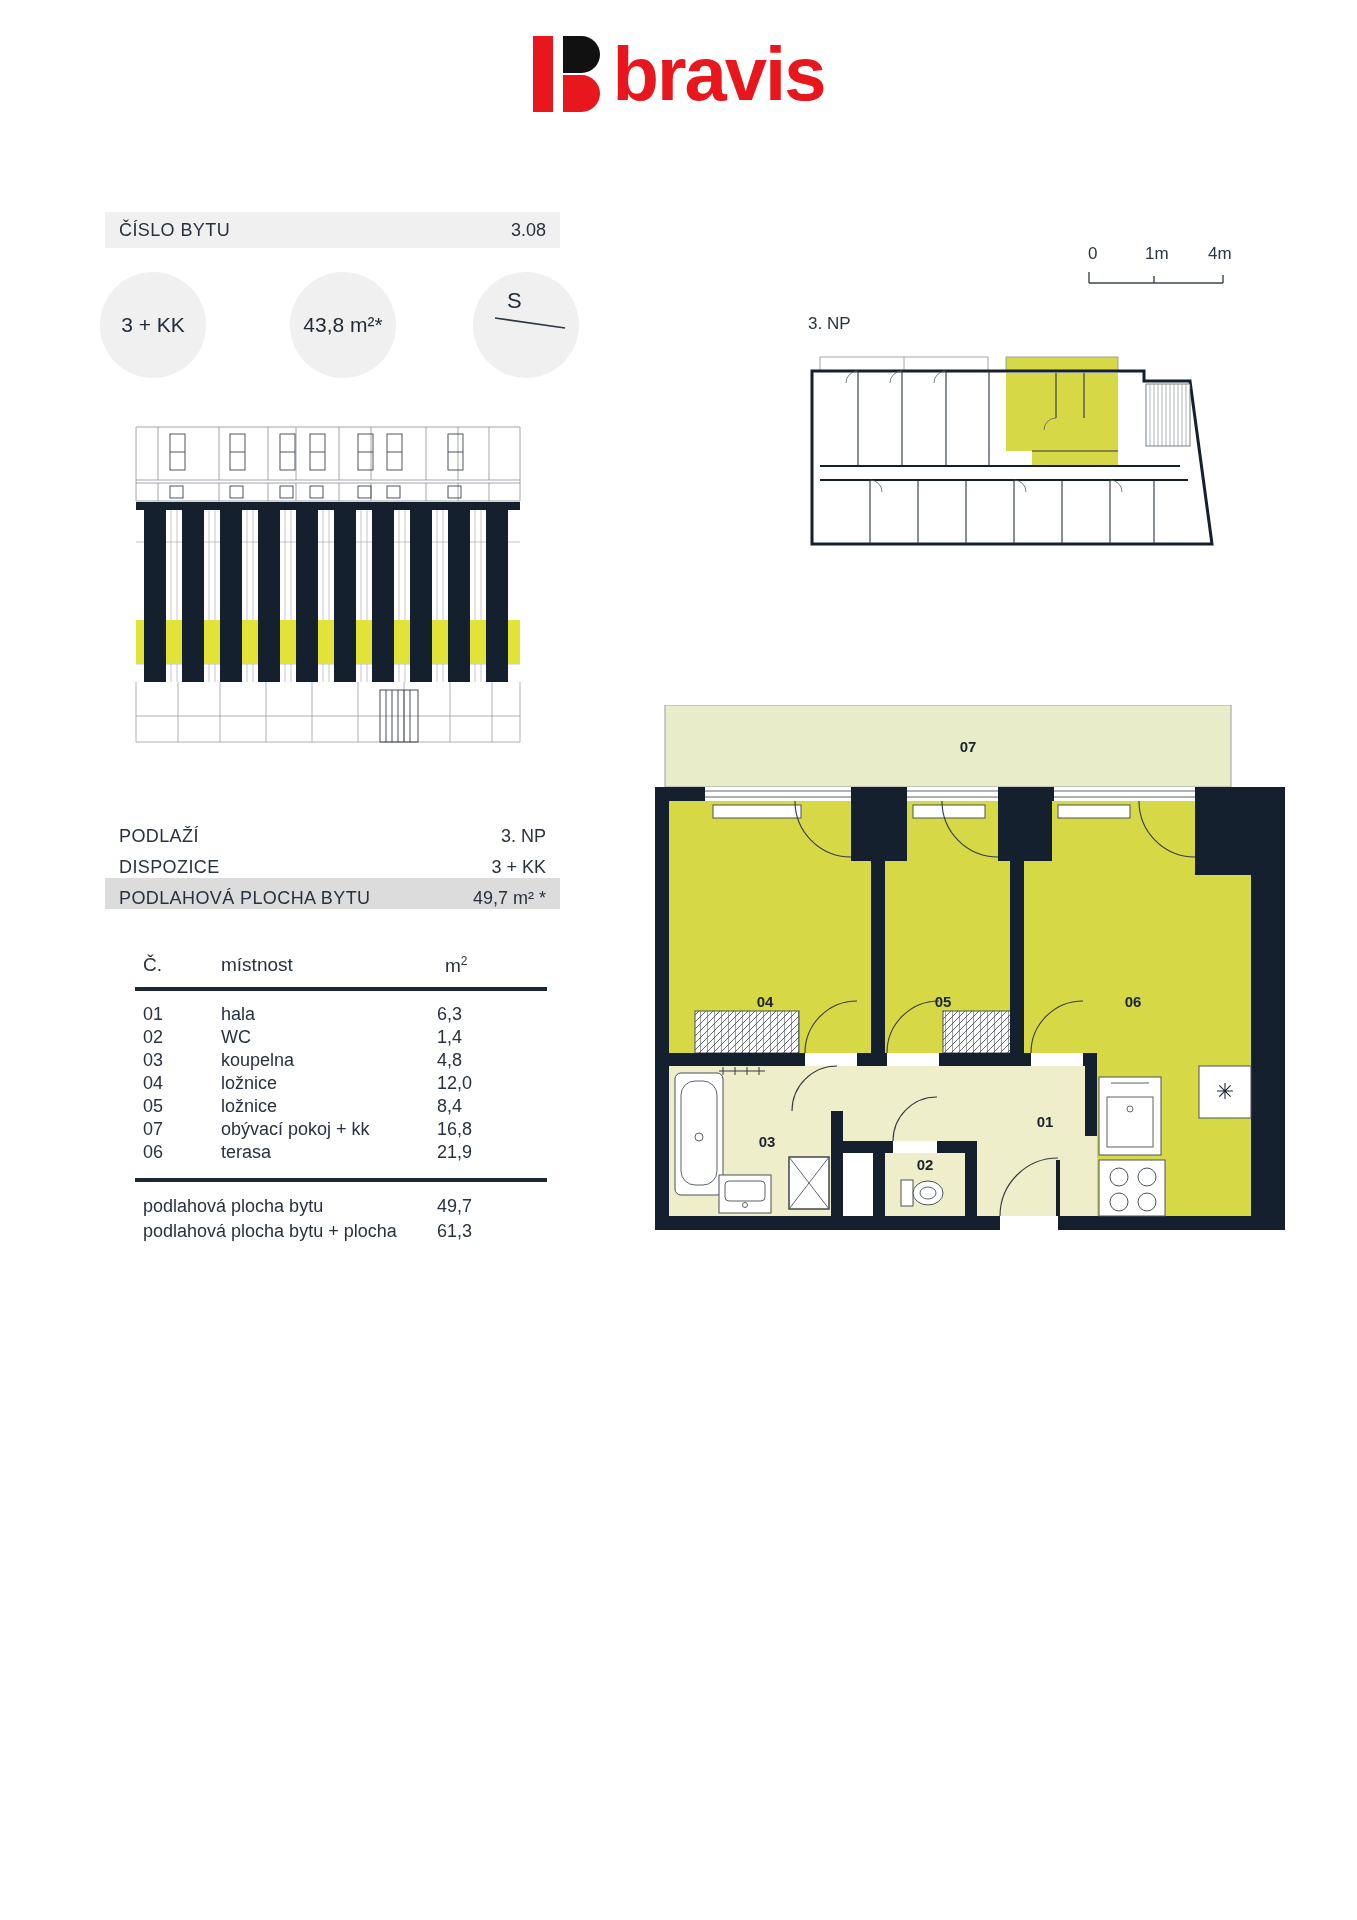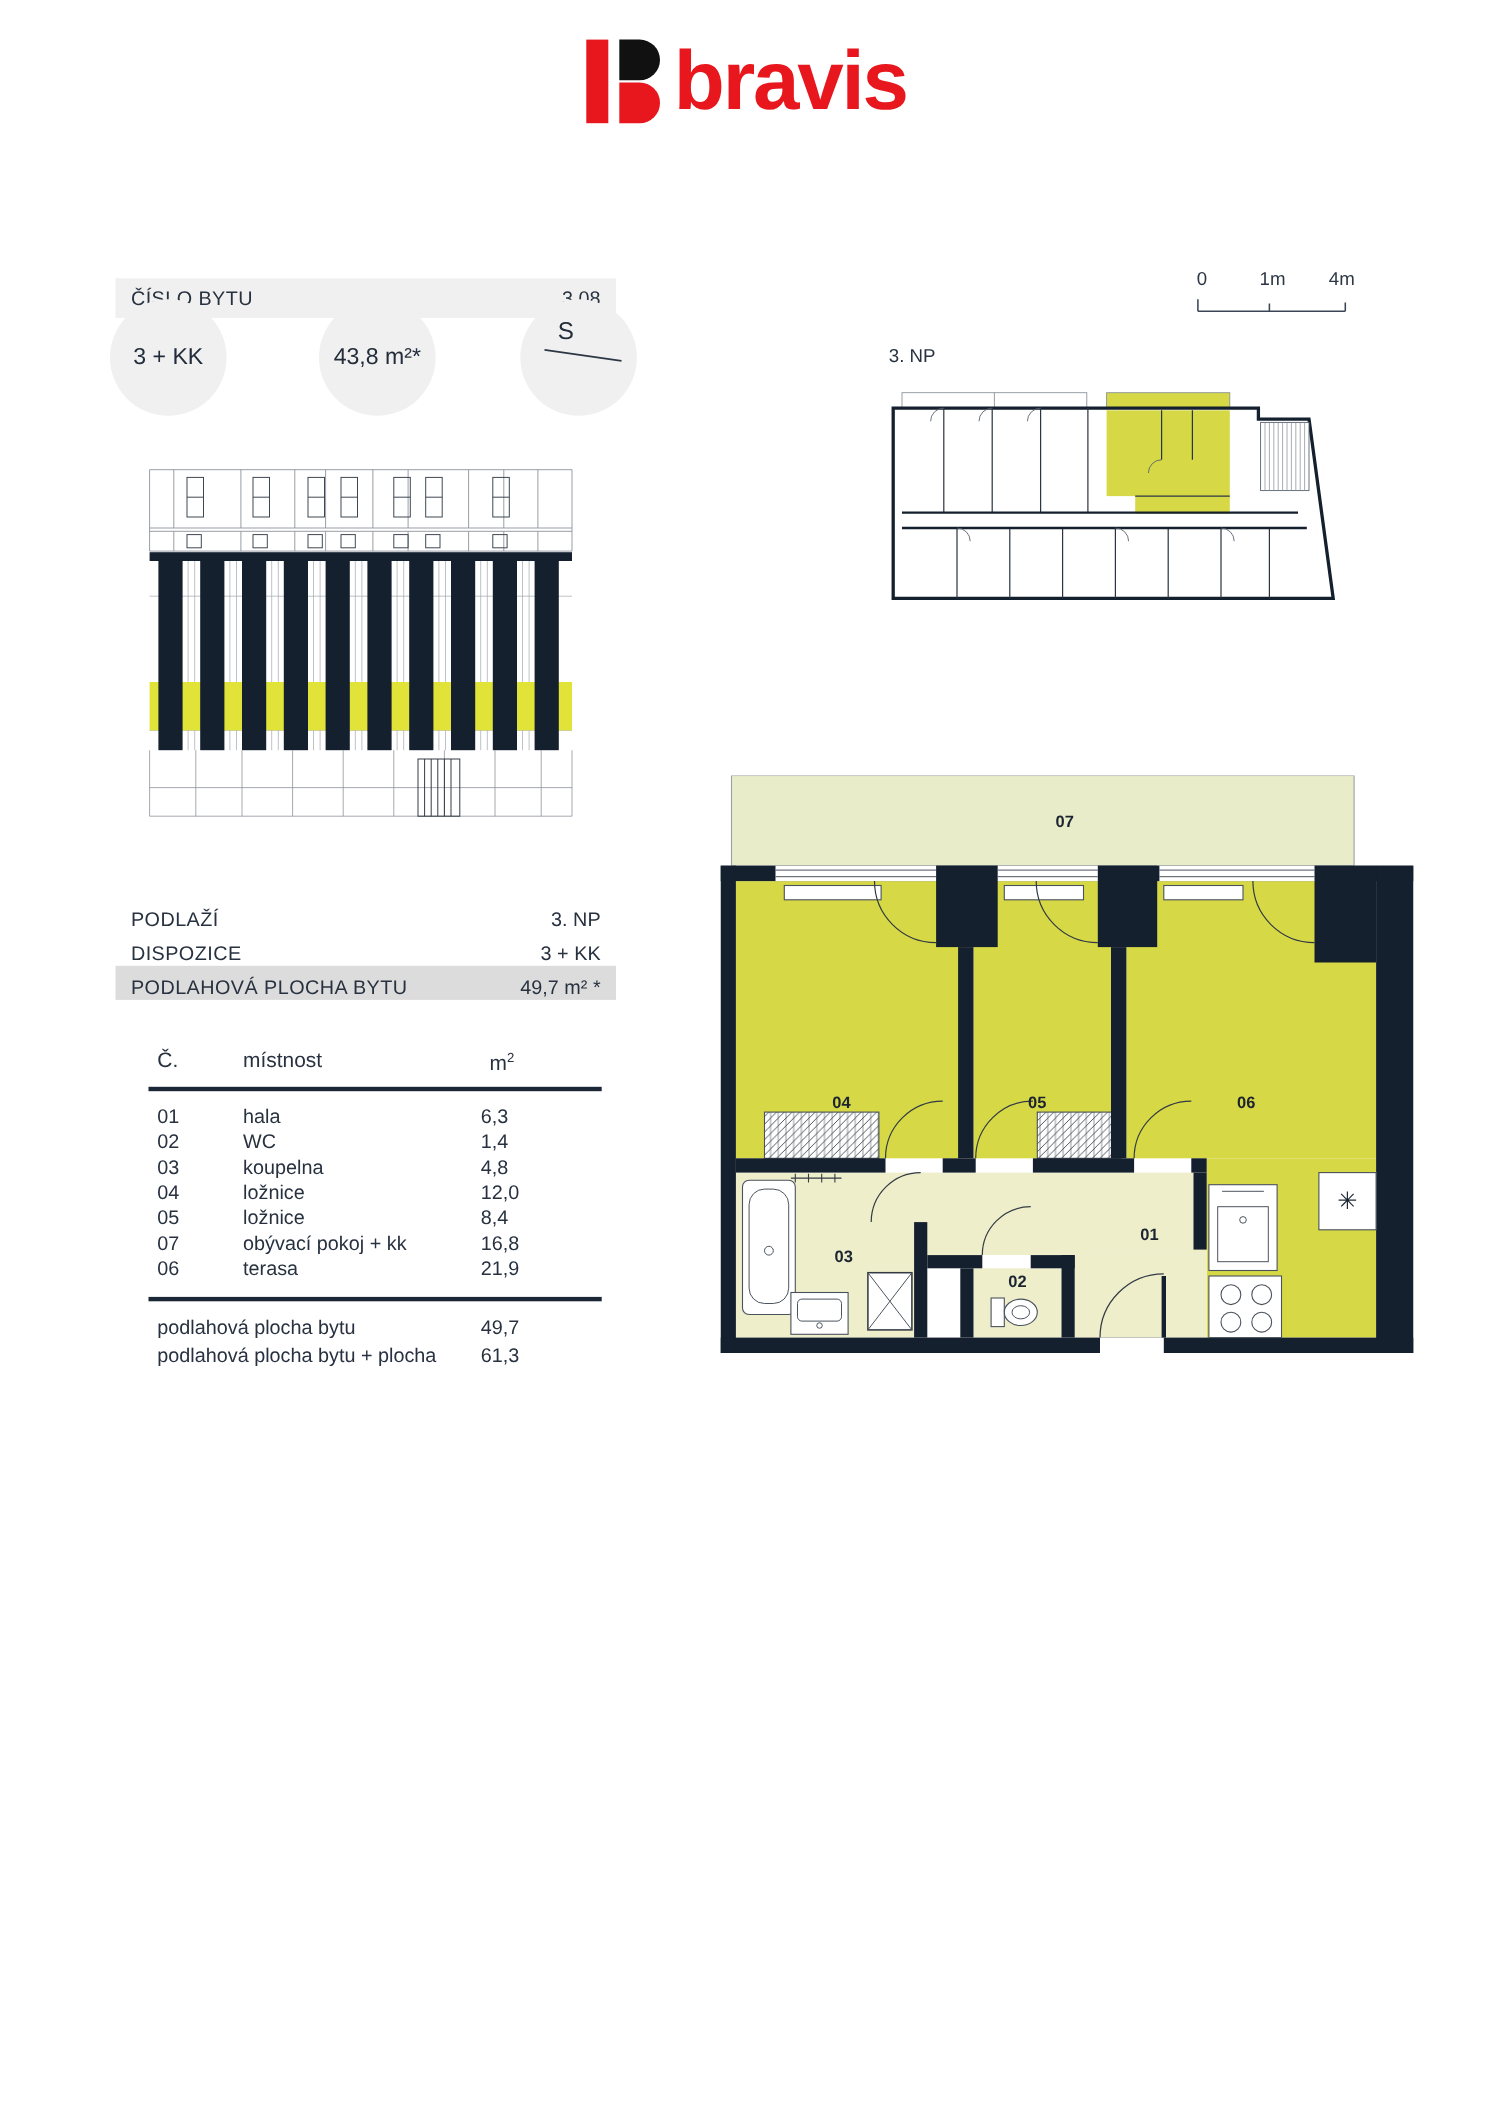--- a/index.html
+++ b/index.html
@@ -10,21 +10,21 @@
   .logo{top:30px;left:0;width:1357px;display:flex;justify-content:center;align-items:center;gap:14px;height:88px;}
   .logo-icon{position:relative;width:66px;height:76px;}
   .logo-bar{position:absolute;left:0;top:0;width:20px;height:76px;background:#e8161d;}
   .logo-bowl{position:absolute;left:30px;width:37px;height:37px;border-radius:0 19px 19px 0;}
   .logo-bowl.top{top:0;background:#111111;}
   .logo-bowl.bot{top:39px;background:#e8161d;}
   .logo-text{font-size:76px;font-weight:bold;color:#e8161d;letter-spacing:-2px;line-height:76px;}
   
   .titlebar{left:105px;top:142px;width:1165px;height:50px;background:#f0f0f0;display:flex;align-items:center;}
   .titlebar span{font-size:31px;font-weight:600;color:#1e2833;padding-left:18px;letter-spacing:.5px;}
-  .unitbar{left:105px;top:212px;width:455px;height:36px;background:#f0f0f0;display:flex;align-items:center;justify-content:space-between;font-size:18px;margin-top:41px;}
+  .unitbar{left:105px;top:212px;width:455px;height:36px;background:#f0f0f0;display:flex;align-items:center;justify-content:space-between;font-size:18px;}
   .unitbar .l{padding-left:14px;letter-spacing:.4px;}
   .unitbar .r{padding-right:14px;}
   
   .circle{width:106px;height:106px;border-radius:50%;background:#f0f0f0;display:flex;align-items:center;justify-content:center;font-size:21px;color:#222c3a;top:272px;}
   .c1{left:100px;} .c2{left:290px;} .c3{left:473px;}
   .compass-s{position:absolute;left:34px;top:16px;font-size:22px;color:#222c3a;}
   
   .ovr-label{left:808px;top:314px;font-size:17px;}
   .scalebar{left:1088px;top:244px;width:140px;height:42px;}
   .scalebar .t{position:absolute;top:0;font-size:17px;color:#2c3644;}

